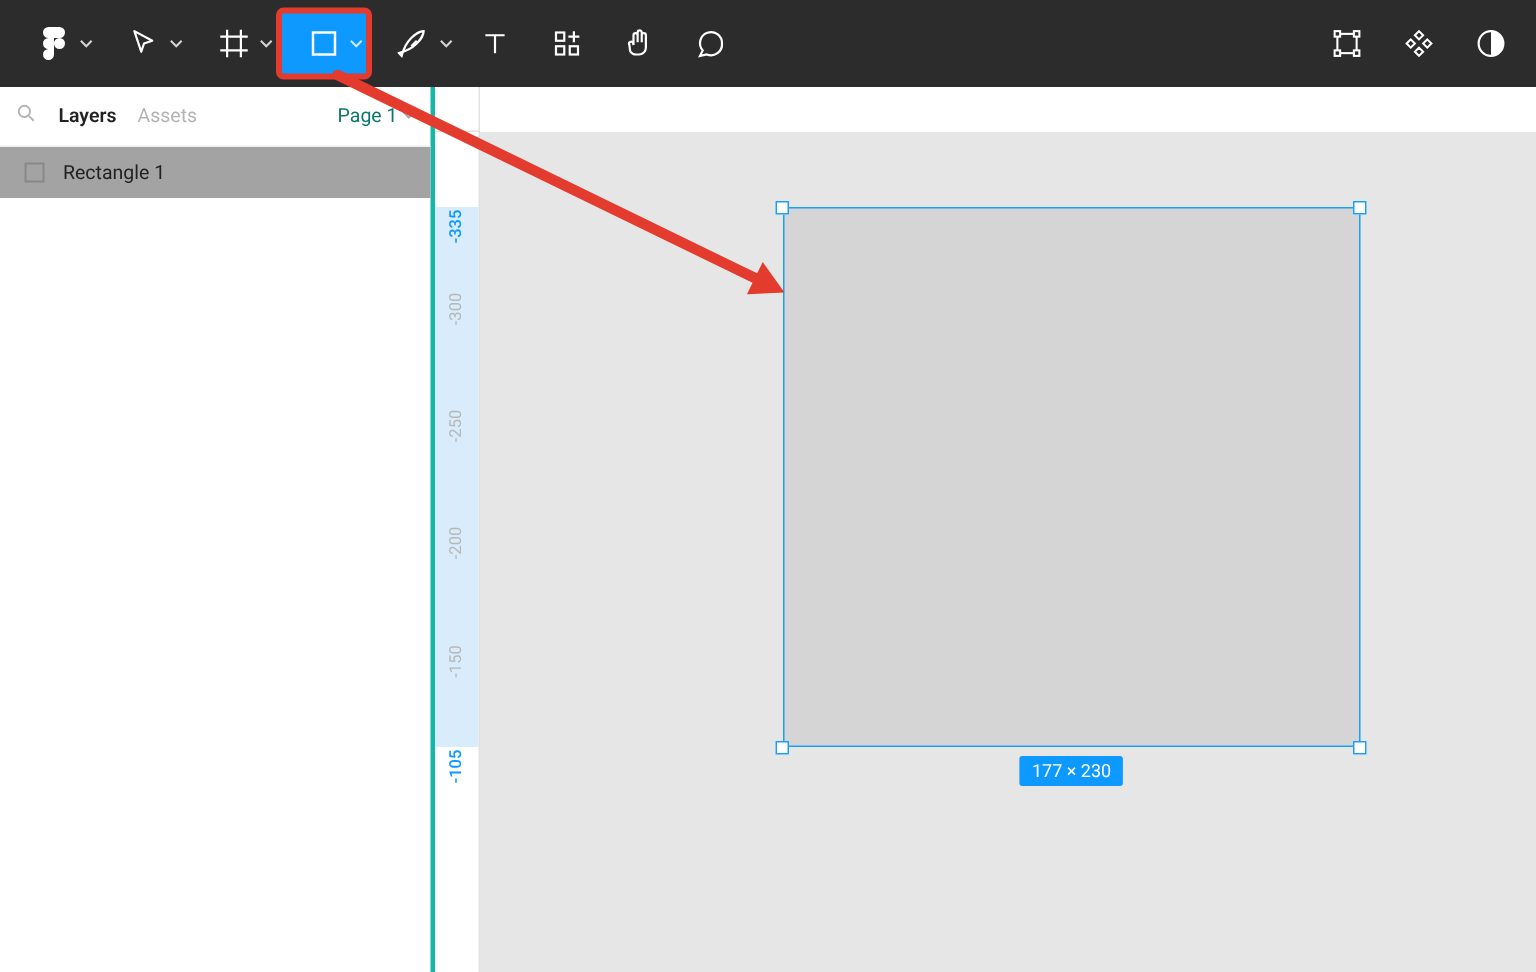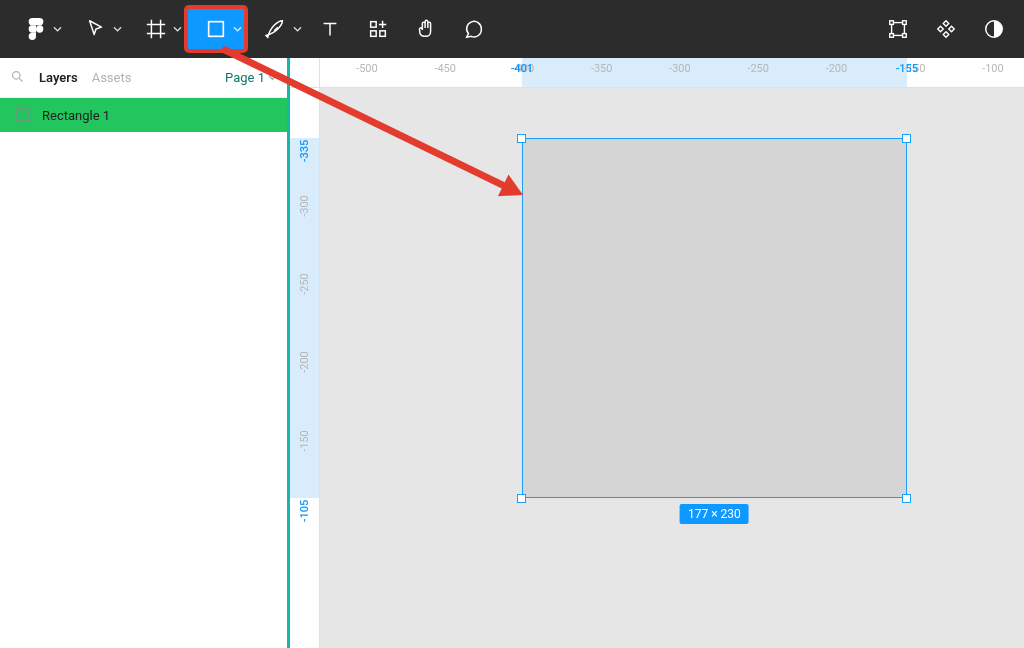--- a/index.html
+++ b/index.html
@@ -30,21 +30,21 @@
   
   .sidebar{position:absolute;left:0;top:var(--toolbar-h);width:var(--sidebar-w);bottom:0;background:#fff;border-right:3px solid #14b8a6;font-size:13px;color:#333}
   .side-head{display:flex;align-items:center;height:40px;padding:0 10px;border-bottom:1px solid #eee}
   .side-head .search svg{width:15px;height:15px;color:#b3b3b3}
   .side-tab{margin-left:14px;color:#b3b3b3;cursor:default}
   .side-tab.active{font-weight:600;color:#222}
   .side-head-spacer{flex:1}
   .page-sel{color:#0f766e;display:flex;align-items:center}
   .page-sel .chev svg{width:9px;height:9px;margin-left:3px;color:#aaa}
   .layer{display:flex;align-items:center;height:34px;padding:0 16px;gap:12px}
-  .layer.selected{background:#22c55e}
+  .layer.selected{background:#a3a3a3}
   .layer .licon{width:14px;height:14px;display:flex;align-items:center;justify-content:center;color:#888}
   .layer .licon svg{width:14px;height:14px}
   .layer span{color:#222}
   
   .workspace{position:absolute;left:var(--sidebar-w);top:var(--toolbar-h);right:0;bottom:0}
   .ruler-corner{position:absolute;left:0;top:0;width:var(--ruler-s);height:var(--ruler-s);background:var(--ruler-bg);border-right:1px solid #e0e0e0;border-bottom:1px solid #e0e0e0}
   .ruler-h{position:absolute;left:var(--ruler-s);top:0;right:0;height:var(--ruler-s);background:var(--ruler-bg);border-bottom:1px solid #e0e0e0;overflow:hidden}
   .ruler-v{position:absolute;left:0;top:var(--ruler-s);bottom:0;width:var(--ruler-s);background:var(--ruler-bg);border-right:1px solid #e0e0e0;overflow:hidden}
   .tick-h{position:absolute;top:0;height:var(--ruler-s);font-size:11px;color:#b7b7b7;display:flex;align-items:flex-start;padding-top:4px;transform:translateX(-50%)}
   .tick-h.blue{color:var(--accent);font-weight:500}
@@ -187,34 +187,20 @@
         <svg viewBox="0 0 14 14">
           <rect x="1" y="1" width="12" height="12" fill="none" stroke="currentColor" stroke-width="1.3"></rect>
         </svg>
       </span>
     <span>Rectangle 1</span>
   </div>
 </div>
 
 <div class="workspace">
   <div class="ruler-corner"></div>
-  <div class="ruler-h" id="rulerH">
-      <div class="sel-band" style="left: 201.885px; width: 384.99px;"></div>
-      <div class="tick-h" style="left: 46.95px;">-500</div>
-      <div class="tick-h" style="left: 125.2px;">-450</div>
-      <div class="tick-h" style="left: 203.45px;">-400</div>
-      <div class="tick-h" style="left: 281.7px;">-350</div>
-      <div class="tick-h" style="left: 359.95px;">-300</div>
-      <div class="tick-h" style="left: 438.2px;">-250</div>
-      <div class="tick-h" style="left: 516.45px;">-200</div>
-      <div class="tick-h" style="left: 594.7px;">-150</div>
-      <div class="tick-h" style="left: 672.95px;">-100</div>
-      <div class="tick-h blue" style="left: 201.885px;">-401</div>
-      <div class="tick-h blue" style="left: 586.875px;">-155</div>
-    </div>
   <div class="ruler-v" id="rulerV">
       <div class="sel-band" style="top: 50.08px; height: 359.95px;"></div>
       <div class="tick-v" style="top: 104.855px;">
         <span>-300</span>
       </div>
       <div class="tick-v" style="top: 183.105px;">
         <span>-250</span>
       </div>
       <div class="tick-v" style="top: 261.355px;">
         <span>-200</span>

